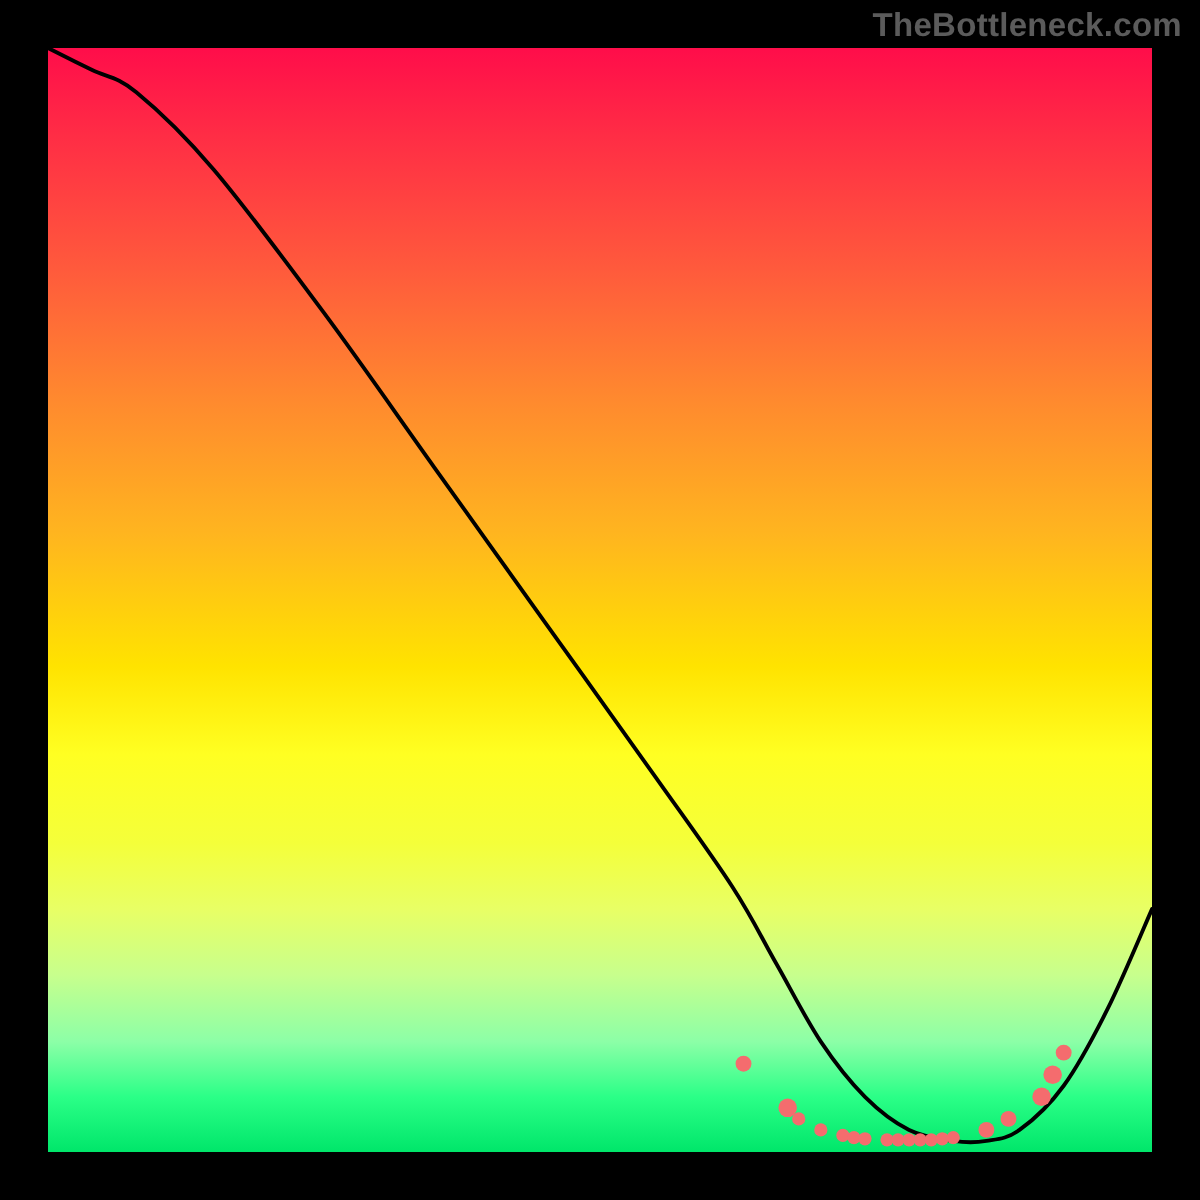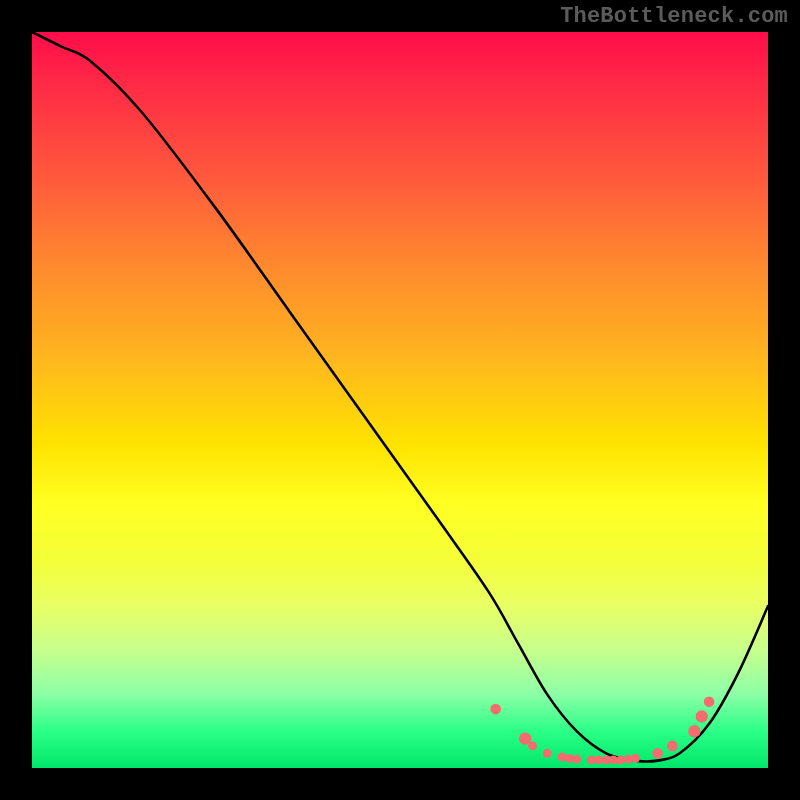--- a/index.html
+++ b/index.html
@@ -9,21 +9,20 @@
     height: 800px;
     background: #000;
     font-family: Arial, Helvetica, sans-serif;
     overflow: hidden;
   }
   .frame {
     position: relative;
     width: 800px;
     height: 800px;
     background: #000;
-    font-family: Liberation Mono, monospace;
   }
   .watermark {
     position: absolute;
     top: 4px;
     right: 12px;
     font-size: 22px;
     font-weight: 600;
     color: #5b5b5b;
     letter-spacing: 0.2px;
   }

